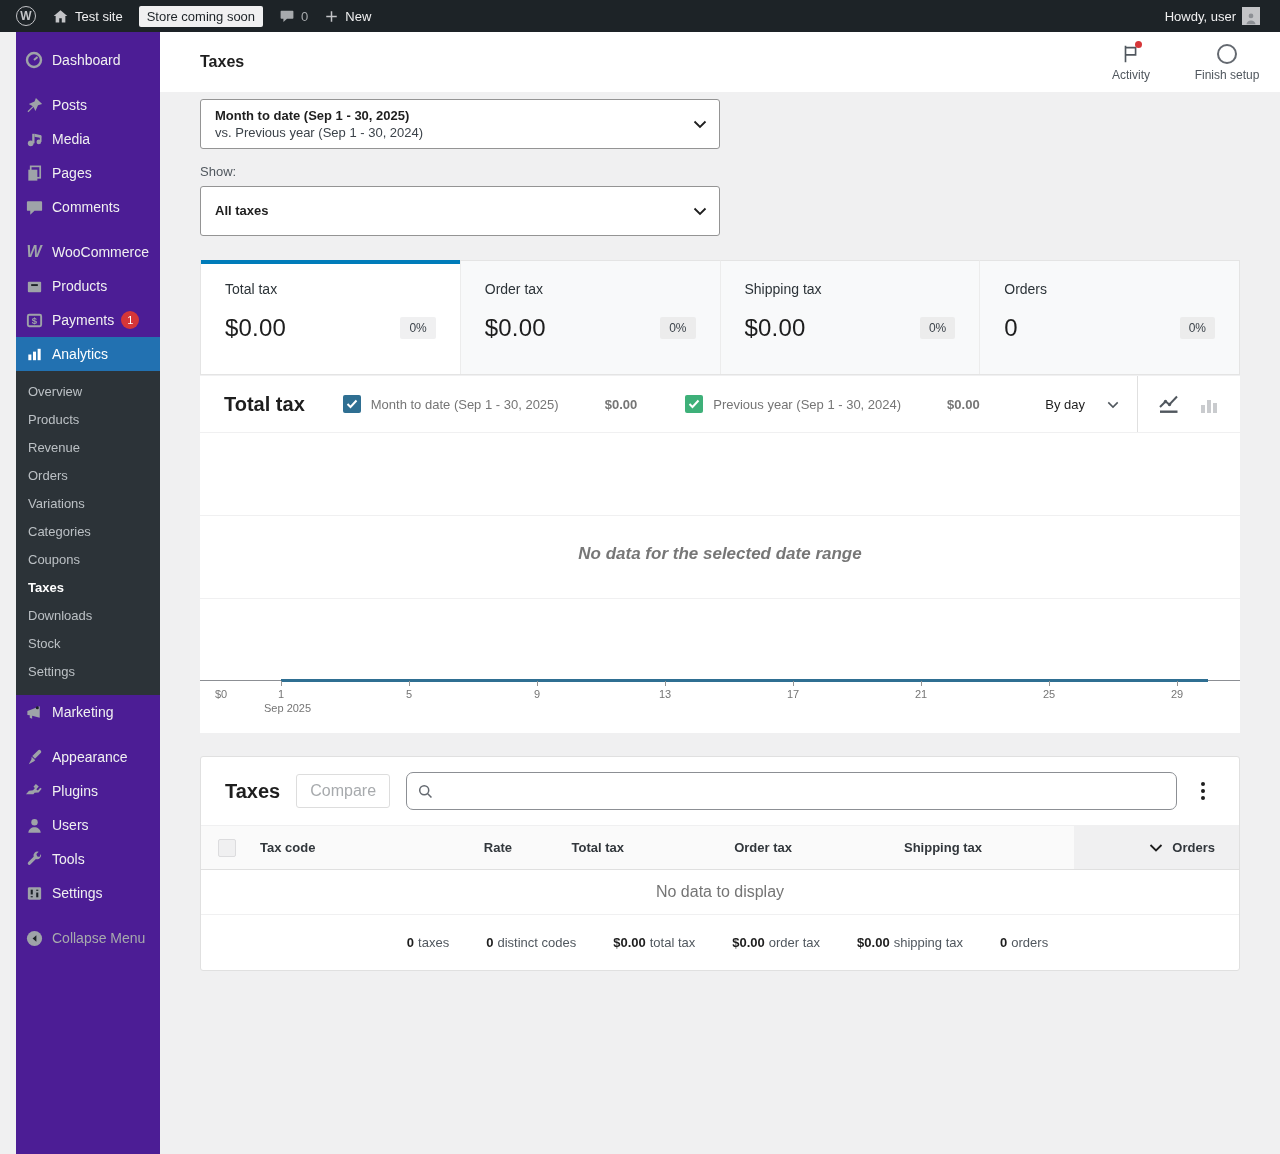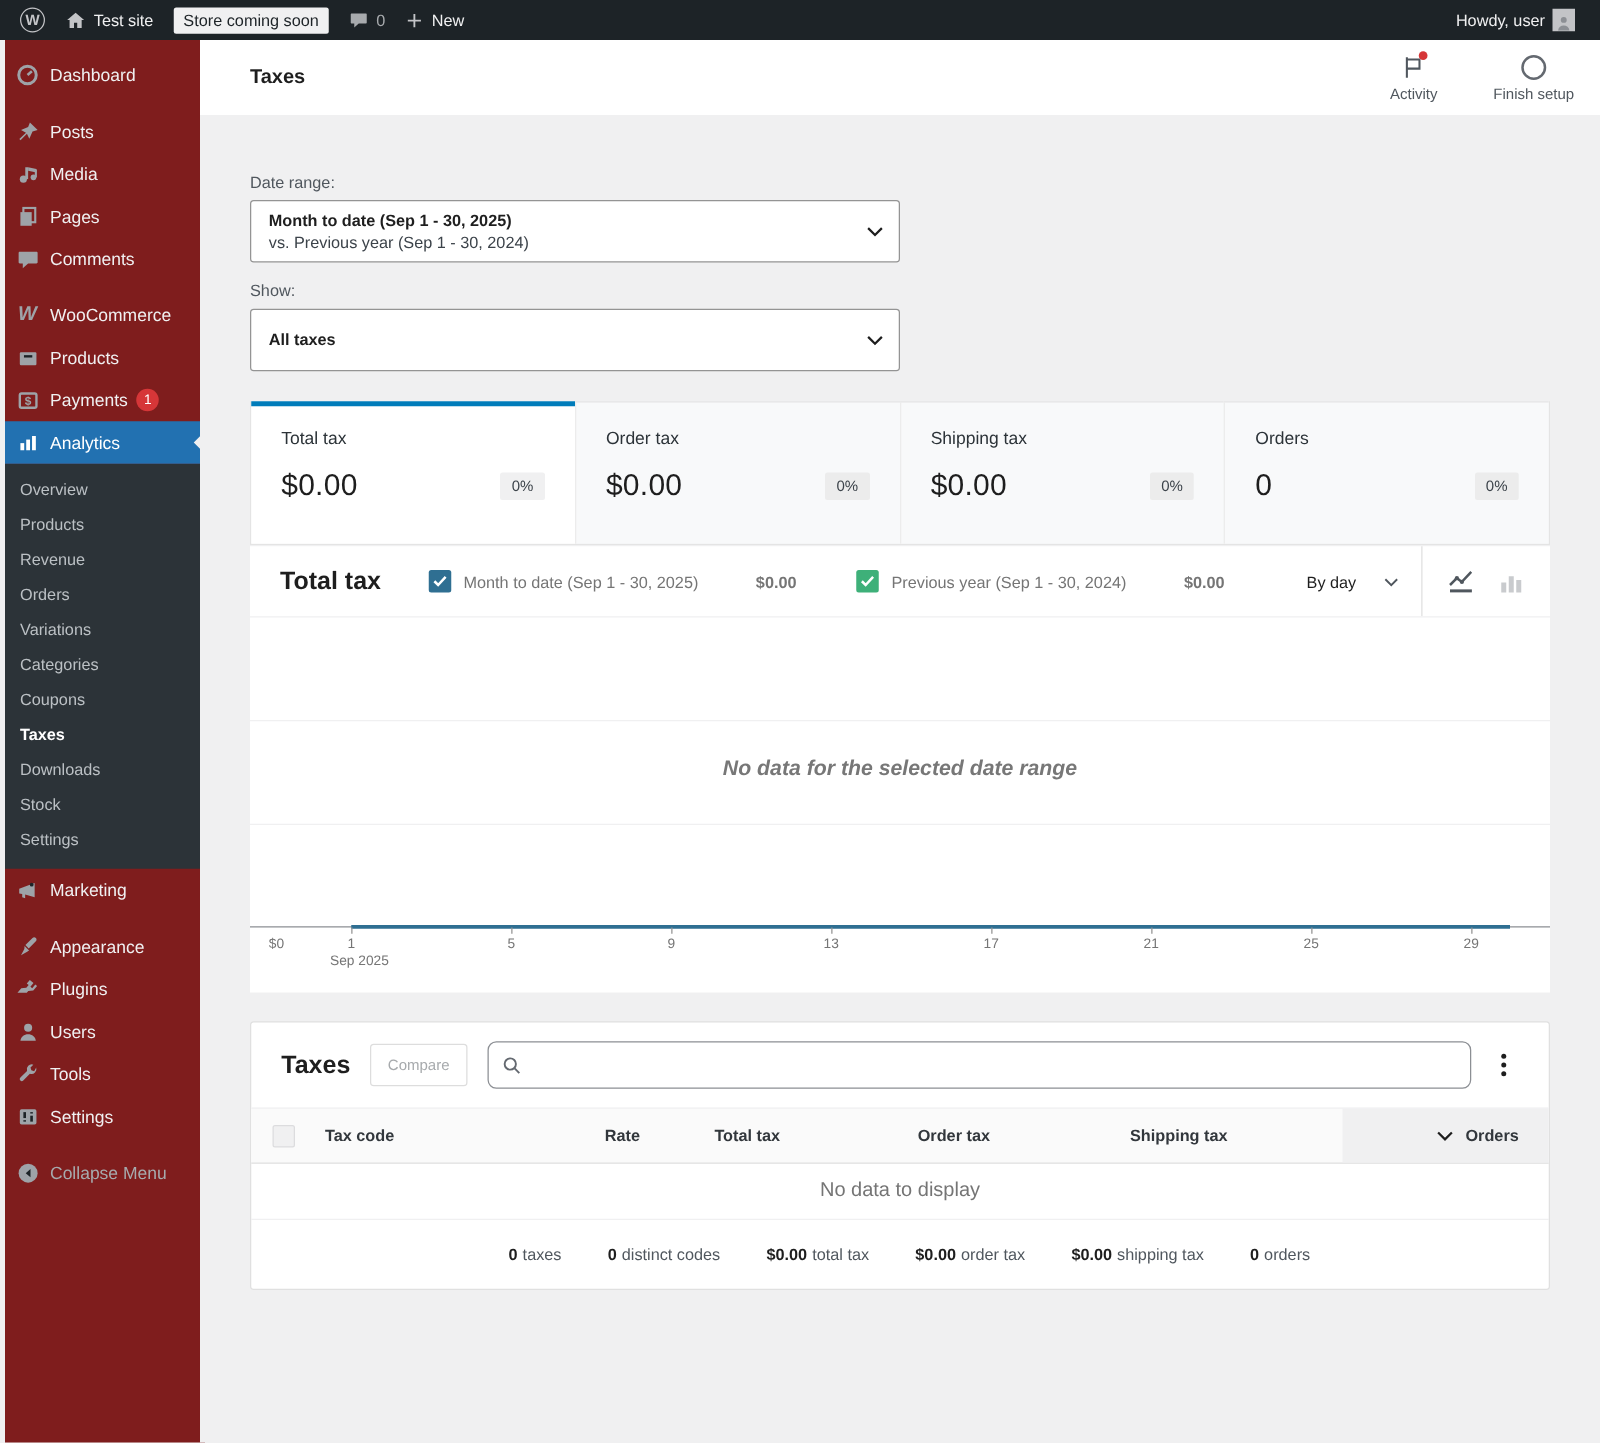--- a/index.html
+++ b/index.html
@@ -10,21 +10,21 @@
   
   .adminbar { position:absolute; top:0; left:0; width:1280px; height:32px; background:#1d2327; color:#f0f0f1; display:flex; align-items:center; padding:0 12px 0 8px; z-index:50; }
   .ab-item { display:flex; align-items:center; gap:6px; padding:0 8px; height:32px; cursor:pointer; }
   .ab-spacer { flex:1; }
   .wp-ring { width:20px; height:20px; border:1.6px solid #c3c4c7; border-radius:50%; color:#c3c4c7; font-size:12px; font-weight:bold; display:flex; align-items:center; justify-content:center; }
   .store-badge { background:#f0f0f1; color:#1d2327; border-radius:2px; padding:3px 8px; font-size:13px; }
   .ab-count { color:#a7aaad; }
   .avatar { width:18px; height:18px; background:#c3c4c7; display:flex; align-items:flex-end; justify-content:center; overflow:hidden; }
 
   
-  .sidebar { position:absolute; top:32px; left:4px; width:160px; height:1122px; background:#7f1d1d; color:#f0f0f1; }
+  .sidebar { position:absolute; top:32px; left:16px; width:160px; height:1122px; background:#4c1d95; color:#f0f0f1; }
   .menu-item { position:relative; display:flex; align-items:center; height:34px; padding-left:8px; cursor:pointer; font-size:14px; }
   .menu-item .mi-icon { width:20px; height:20px; margin-right:8px; flex:0 0 20px; display:flex; align-items:center; justify-content:center; }
   .menu-sep { height:11px; }
   .menu-item.active { color:#fff; }
   .menu-item.active .arrow { position:absolute; right:0; top:50%; margin-top:-9px; width:0; height:0; border-top:9px solid transparent; border-bottom:9px solid transparent; border-right:9px solid #f0f0f1; }
   .badge-red { min-width:18px; height:18px; border-radius:9px; color:#fff; font-size:11px; display:inline-flex; align-items:center; justify-content:center; padding:0 5px; margin-left:7px; }
   .submenu { background:#2c3338; padding:7px 0 9px 0; }
   .submenu-item { display:block; padding:6px 12px; color:#bbc0c4; font-size:13px; line-height:16px; cursor:pointer; }
   .submenu-item.current { color:#fff; font-weight:bold; }
   .collapse-item { margin-top:11px; color:#a7aaad; }
@@ -79,21 +79,21 @@
   .axis { position:relative; height:52px; }
   .tick { position:absolute; top:0; width:1px; height:5px; background:#949494; }
   .tick-label { position:absolute; top:7px; width:40px; margin-left:-20px; text-align:center; color:#757575; font-size:11px; }
   .month-label { position:absolute; top:21px; color:#757575; font-size:11px; }
   .yzero { position:absolute; top:7px; left:15px; color:#757575; font-size:11px; }
 
   
   .table-card { margin-top:23px; width:1040px; background:#fff; border:1px solid #e0e0e0; border-radius:3px; }
   .table-header { height:68px; display:flex; align-items:center; padding:0 24px; }
   .table-title { font-size:20px; font-weight:600; color:#1e1e1e; }
-  .compare-btn { margin-left:16px; height:34px; padding:0 13px; background:#fff; border:1px solid #ddd; border-radius:3px; color:#a7aaad; font-size:12px; display:flex; align-items:center; cursor:pointer; }
+  .compare-btn { margin-left:16px; height:34px; padding:0 13px; background:#fff; border:1px solid #ddd; border-radius:3px; color:#a7aaad; font-size:16px; display:flex; align-items:center; cursor:pointer; }
   .search-box { margin-left:16px; flex:1; height:38px; border:1px solid #8c8f94; border-radius:7px; display:flex; align-items:center; padding:0 10px; background:#fff; }
   .search-box input { border:none; outline:none; flex:1; font-size:13px; margin-left:8px; font-family:inherit; background:transparent; }
   .kebab { margin-left:14px; width:24px; height:28px; display:flex; flex-direction:column; align-items:center; justify-content:center; gap:3px; cursor:pointer; }
   .kebab i { width:4px; height:4px; border-radius:50%; background:#1e1e1e; }
 
   .thead { display:flex; align-items:stretch; height:45px; background:#fafafa; border-top:1px solid #f0f0f1; border-bottom:1px solid #e0e0e0; font-weight:bold; color:#32373c; }
   .th { display:flex; align-items:center; font-size:13px; cursor:pointer; }
   .th.right { justify-content:flex-end; }
   .col-check { width:44px; padding-left:17px; }
   .col-taxcode { flex:1; padding-left:15px; }
@@ -332,21 +332,20 @@
         </div>
         <div class="header-action">
           <span class="ring"></span>
           <span class="ha-label">Finish setup</span>
         </div>
       </div>
     </div>
 
     <div class="content">
 
-      <div class="filter-label">Date range:</div>
       <div class="select-box">
         <div class="line1">Month to date (Sep 1 - 30, 2025)</div>
         <div class="line2">vs. Previous year (Sep 1 - 30, 2024)</div>
         <span class="chev"><svg width="14" height="12" viewBox="0 0 14 10">
               <path d="M1.5 2.5L7 8l5.5-5.5" fill="none" stroke="#1e1e1e" stroke-width="1.8"></path>
             </svg></span>
       </div>
 
       <div class="filter-label second">Show:</div>
       <div class="select-box single">

